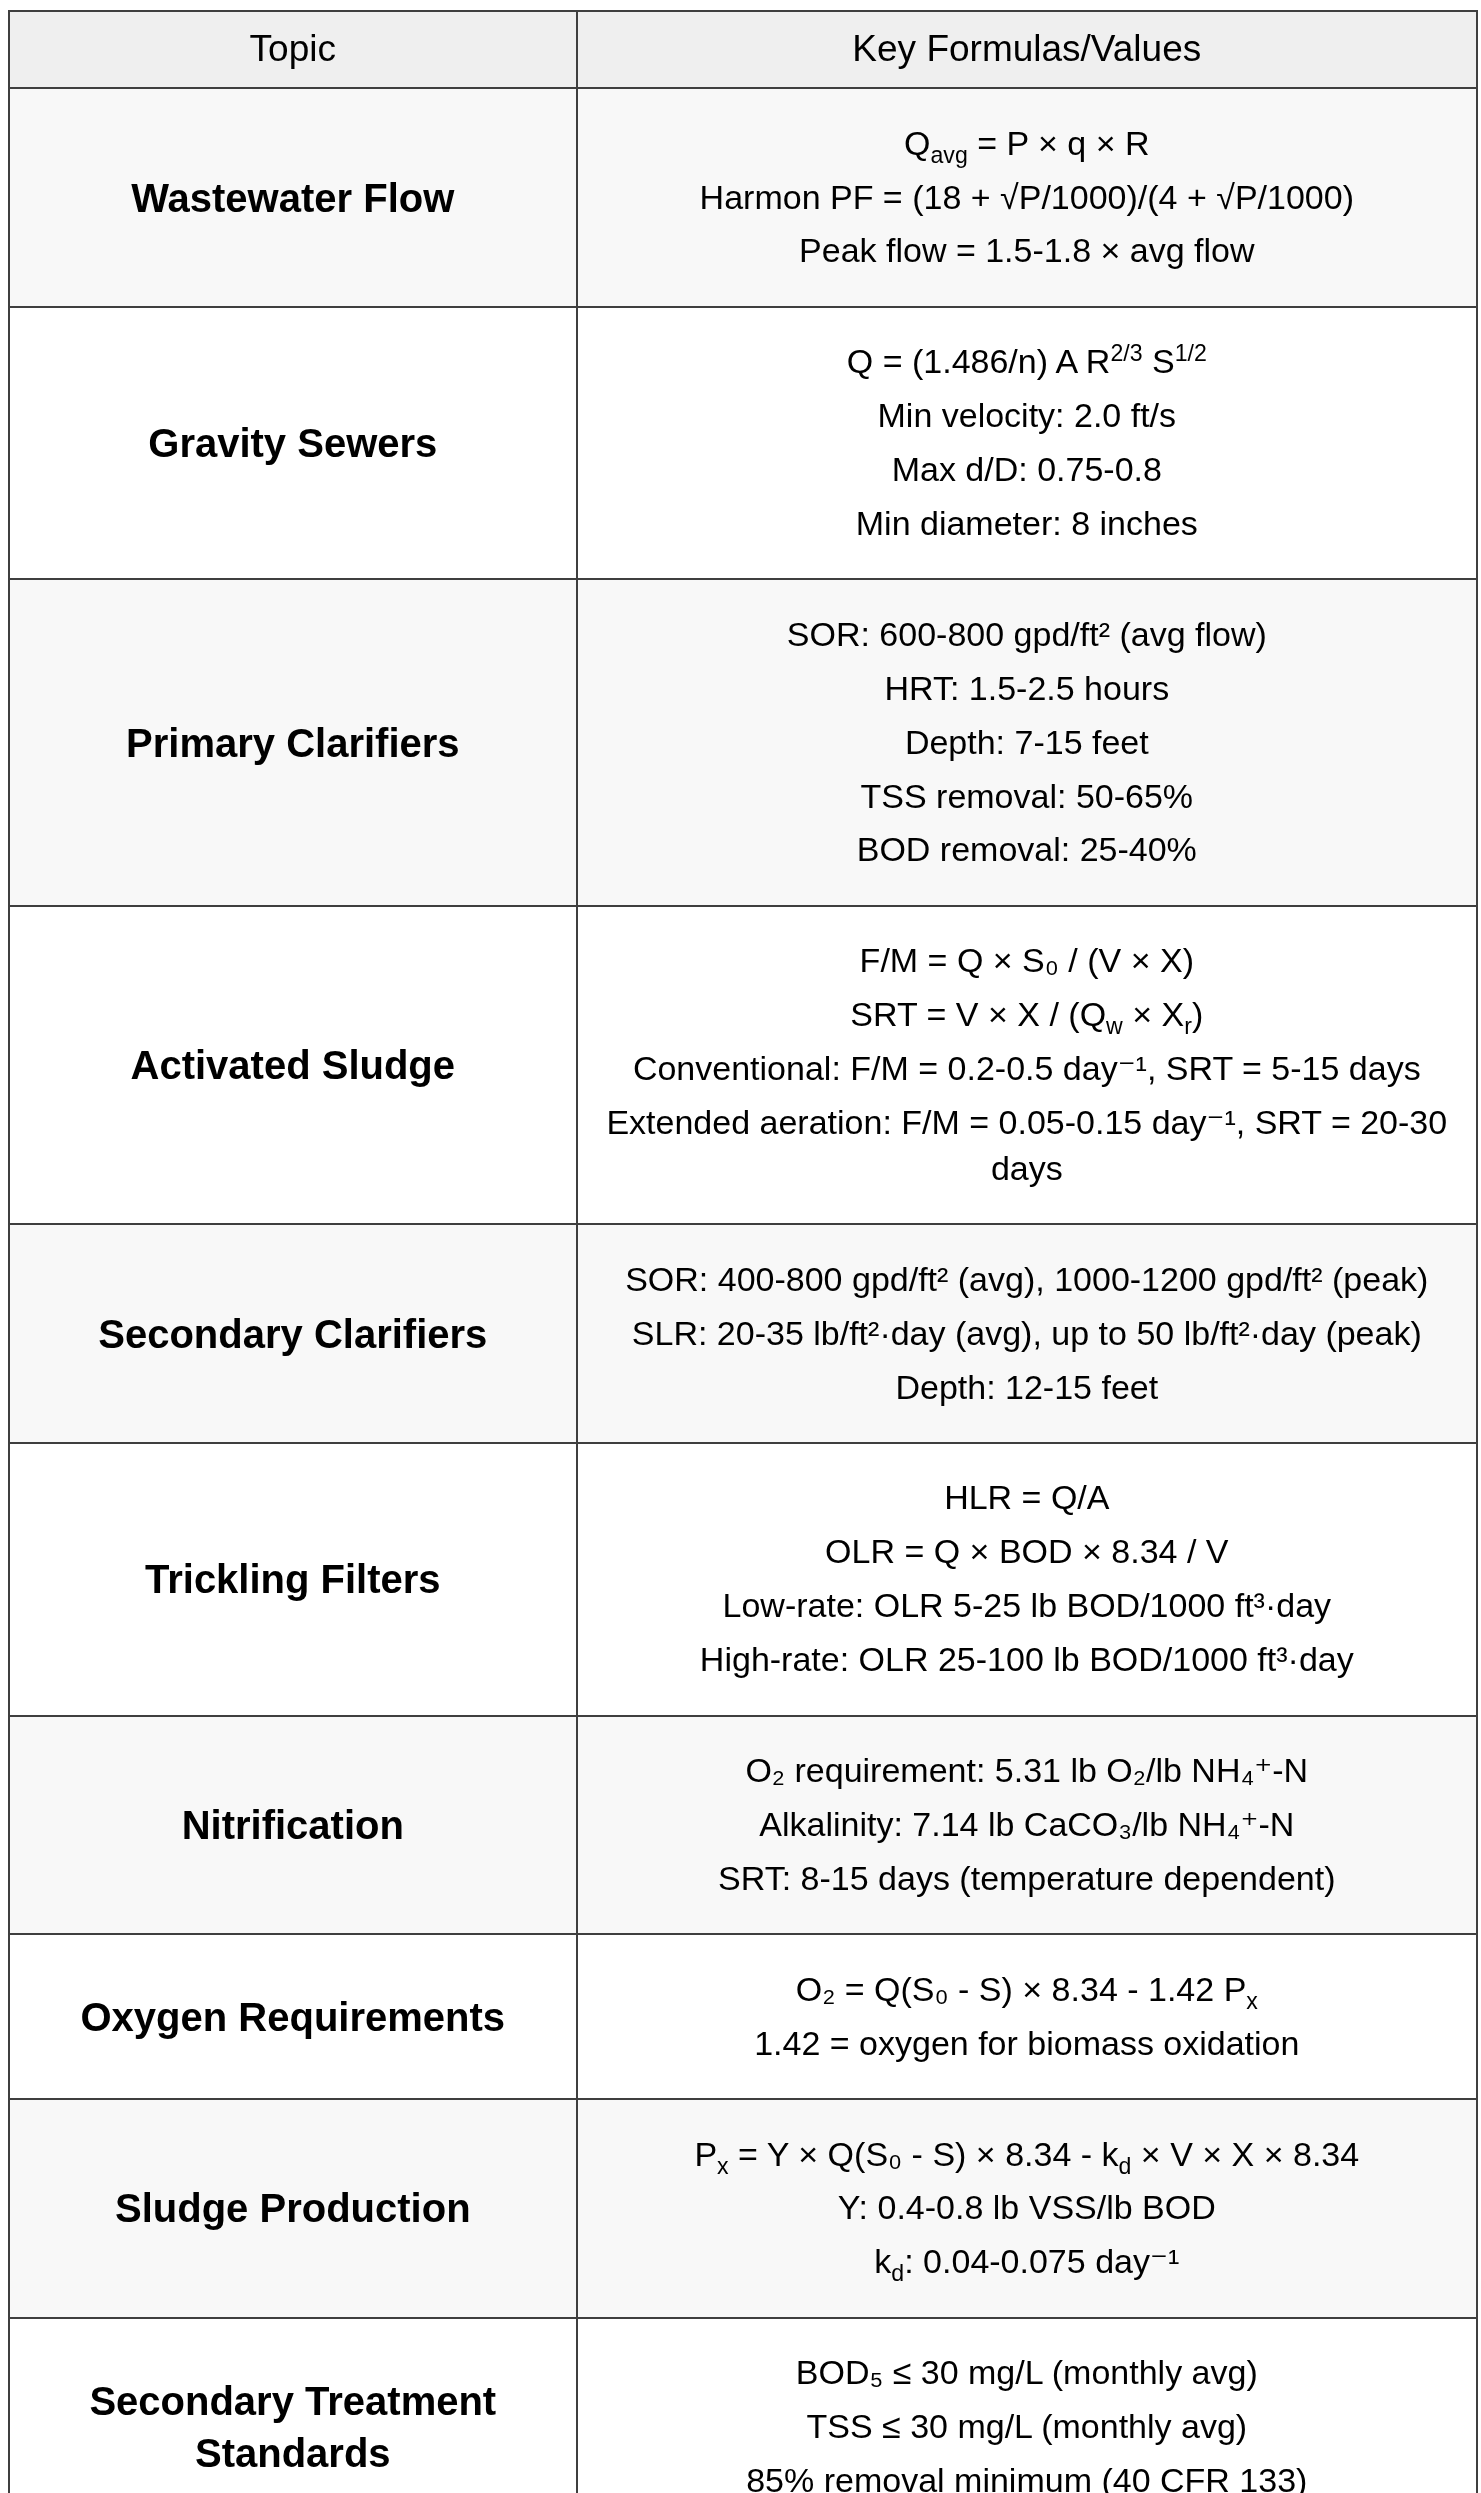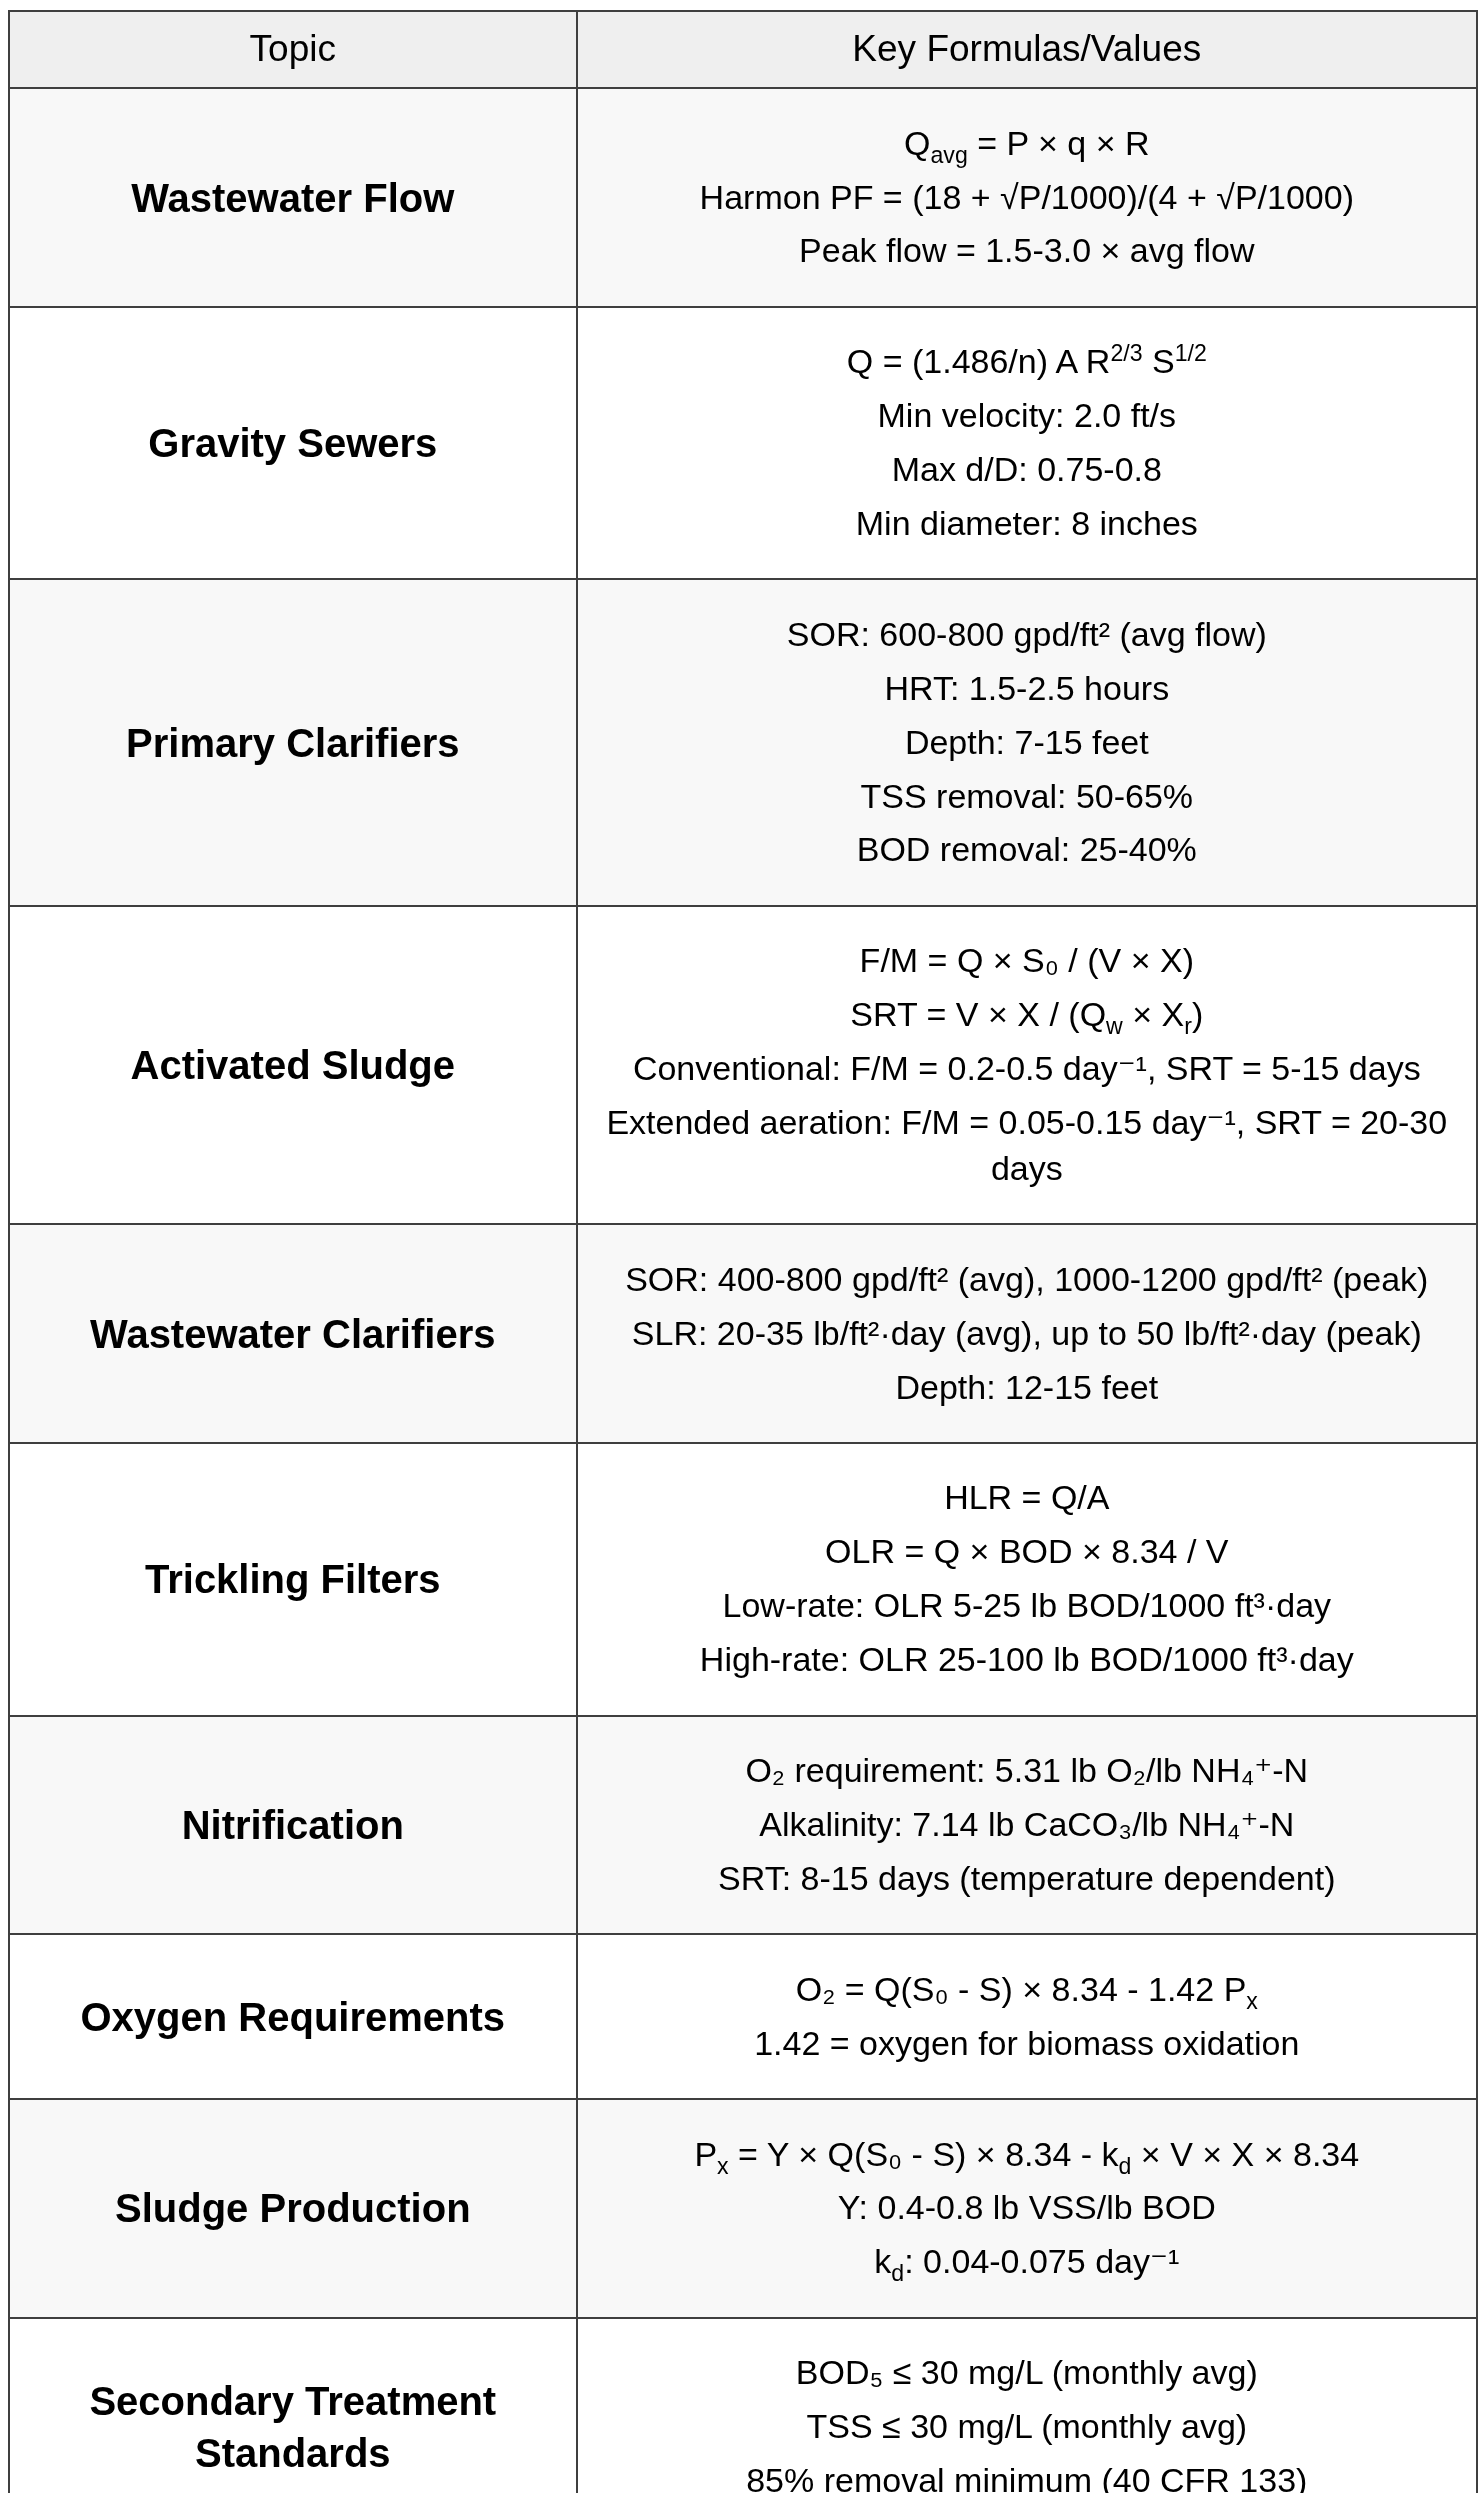--- a/index.html
+++ b/index.html
@@ -72,21 +72,21 @@
       <th>Topic</th>
       <th>Key Formulas/Values</th>
     </tr>
   </thead>
   <tbody>
     <tr>
       <th class="topic">Wastewater Flow</th>
       <td class="formulas">
           <div class="formula-line">Q<sub>avg</sub> = P × q × R</div>
           <div class="formula-line">Harmon PF = (18 + √P/1000)/(4 + √P/1000)</div>
-          <div class="formula-line">Peak flow = 1.5-3.0 × avg flow</div>
+          <div class="formula-line">Peak flow = 1.5-1.8 × avg flow</div>
         </td>
     </tr>
     <tr>
       <th class="topic">Gravity Sewers</th>
       <td class="formulas">
           <div class="formula-line">Q = (1.486/n) A R<sup>2/3</sup> S<sup>1/2</sup></div>
           <div class="formula-line">Min velocity: 2.0 ft/s</div>
           <div class="formula-line">Max d/D: 0.75-0.8</div>
           <div class="formula-line">Min diameter: 8 inches</div>
         </td>
@@ -104,21 +104,21 @@
     <tr>
       <th class="topic">Activated Sludge</th>
       <td class="formulas">
           <div class="formula-line">F/M = Q × S₀ / (V × X)</div>
           <div class="formula-line">SRT = V × X / (Q<sub>w</sub> × X<sub>r</sub>)</div>
           <div class="formula-line">Conventional: F/M = 0.2-0.5 day⁻¹, SRT = 5-15 days</div>
           <div class="formula-line">Extended aeration: F/M = 0.05-0.15 day⁻¹, SRT = 20-30 days</div>
         </td>
     </tr>
     <tr>
-      <th class="topic">Wastewater Clarifiers</th>
+      <th class="topic">Secondary Clarifiers</th>
       <td class="formulas">
           <div class="formula-line">SOR: 400-800 gpd/ft² (avg), 1000-1200 gpd/ft² (peak)</div>
           <div class="formula-line">SLR: 20-35 lb/ft²·day (avg), up to 50 lb/ft²·day (peak)</div>
           <div class="formula-line">Depth: 12-15 feet</div>
         </td>
     </tr>
     <tr>
       <th class="topic">Trickling Filters</th>
       <td class="formulas">
           <div class="formula-line">HLR = Q/A</div>

